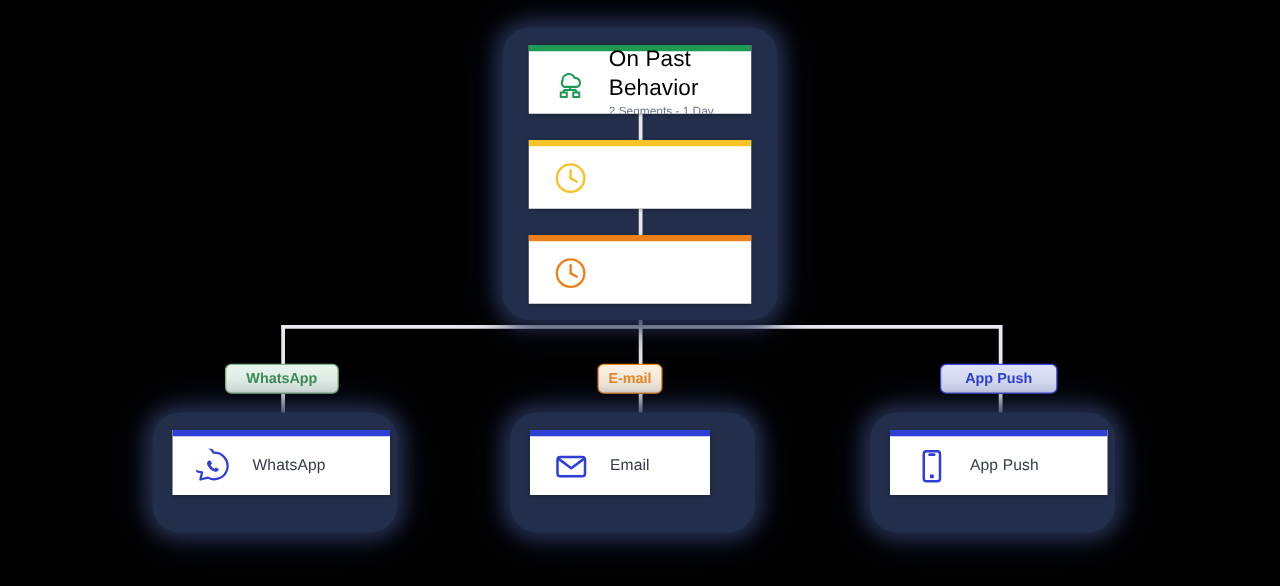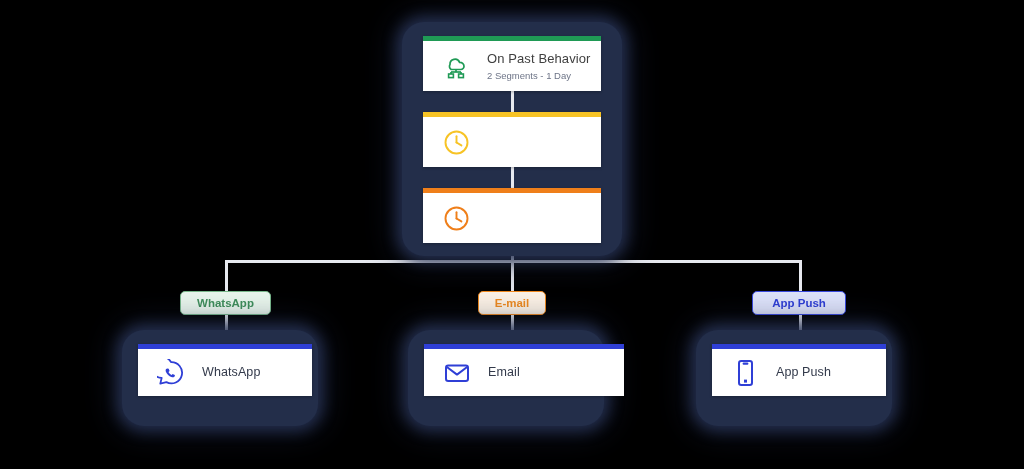--- a/index.html
+++ b/index.html
@@ -68,22 +68,22 @@
     align-items: center;
     justify-content: center;
     margin-right: 14px;
   }
   .card-text {
     display: flex;
     flex-direction: column;
     justify-content: center;
   }
   .card-title {
-    font-size: 13px;
-    color: #404040;
+    font-size: 18px;
+    color: #000000;
     letter-spacing: 0.1px;
     line-height: 1.25;
   }
   .card-sub {
     font-size: 9.5px;
     color: #6d7487;
     margin-top: 3px;
     line-height: 1.2;
   }
   .card-single .card-title {
@@ -188,21 +188,21 @@
           <line x1="13.5" y1="13.5" x2="13.5" y2="7.2" stroke="#ef7f1a" stroke-width="1.9" stroke-linecap="round"></line>
           <line x1="13.5" y1="13.5" x2="18.4" y2="16.4" stroke="#ef7f1a" stroke-width="1.9" stroke-linecap="round"></line>
         </svg>
       </div>
     </div>
   </div>
 
   <div class="pill pill-whatsapp" style="left:180px; top:291px; width:91px;">
     <span>WhatsApp</span>
   </div>
-  <div class="pill pill-email" style="left:478px; top:291px; width:68px;">
+  <div class="pill pill-email" style="left:478px; top:291px; width:52px;">
     <span>E-mail</span>
   </div>
   <div class="pill pill-apppush" style="left:752px; top:291px; width:94px;">
     <span>App Push</span>
   </div>
 
   <div class="shell" style="left:122px; top:330px; width:196px; height:96px;"></div>
   <div class="card card-single" style="left:138px; top:344px; width:174px; height:52px;">
     <div class="card-bar" style="background:#2f3fd6;"></div>
     <div class="card-body">
@@ -212,21 +212,21 @@
           <path d="M10.4 9.4 c-0.5 0 -1 0.2 -1.3 0.7 c-0.5 0.7 -0.7 1.8 -0.1 3 c0.9 1.9 3 4.2 5.4 5 c1.3 0.4 2.3 0.2 2.9 -0.3 c0.4 -0.3 0.6 -0.8 0.6 -1.2 l-0.1 -0.7 l-2.2 -1 l-0.9 1.1 c-1.3 -0.5 -2.6 -1.8 -3.2 -3.1 l1.1 -0.9 l-0.9 -2.2z" fill="#2f3fd6"></path>
         </svg>
       </div>
       <div class="card-text">
         <div class="card-title">WhatsApp</div>
       </div>
     </div>
   </div>
 
   <div class="shell" style="left:408px; top:330px; width:196px; height:96px;"></div>
-  <div class="card card-single" style="left:424px; top:344px; width:200px; height:52px;">
+  <div class="card card-single" style="left:424px; top:344px; width:144px; height:52px;">
     <div class="card-bar" style="background:#2f3fd6;"></div>
     <div class="card-body">
       <div class="card-icon">
         <svg width="28" height="24" viewBox="0 0 28 24">
           <rect x="3" y="4.5" width="22" height="15.5" rx="2.2" fill="none" stroke="#2f3fd6" stroke-width="2"></rect>
           <path d="M4.2 6.3 L14 13.6 L23.8 6.3" fill="none" stroke="#2f3fd6" stroke-width="2" stroke-linecap="round" stroke-linejoin="round"></path>
         </svg>
       </div>
       <div class="card-text">
         <div class="card-title">Email</div>

